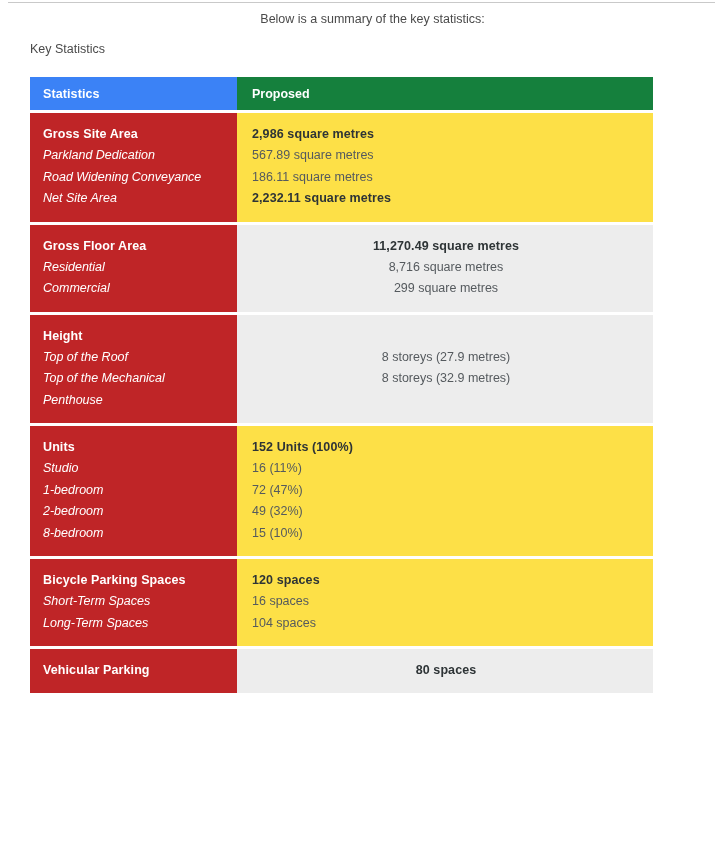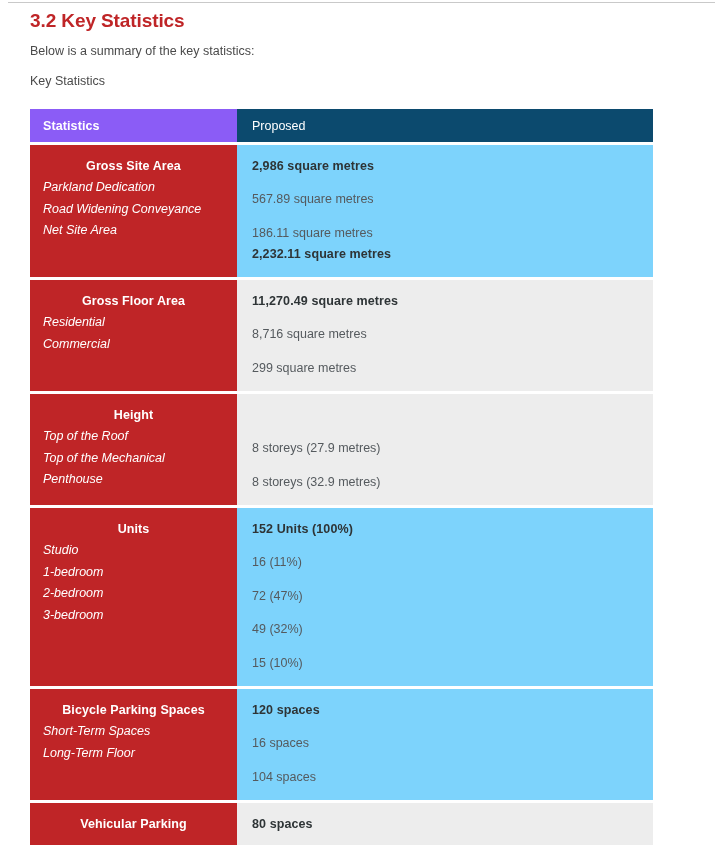--- a/index.html
+++ b/index.html
@@ -31,20 +31,21 @@
     color: #bf2527;
     font-size: 19px;
     font-weight: bold;
     margin: 10px 0 0 0;
     letter-spacing: -0.1px;
   }
   p.intro {
     font-size: 12.5px;
     color: #4a4a4a;
     margin: 12px 0 0 0;
+    text-align: center;
   }
   p.caption {
     font-size: 12.5px;
     color: #4a4a4a;
     margin: 16px 4px 0 0;
   }
   table.stats {
     margin-top: 18px;
     border-collapse: separate;
     border-spacing: 0 3px;
@@ -56,83 +57,81 @@
 
   th.label-head, th.value-head {
     text-align: left;
     vertical-align: middle;
     height: 33px;
     padding: 0 0 0 13px;
     font-size: 12.5px;
     box-sizing: border-box;
   }
   th.label-head {
-    background: #8b5cf6;
+    background: #3b82f6;
     color: #ffffff;
     font-weight: bold;
     font-stretch: condensed;
     letter-spacing: 0.1px;
   }
   th.value-head {
-    background: #0c4a6e;
+    background: #15803d;
     color: #ffffff;
-    font-weight: normal;
+    font-weight: bold;
     padding-left: 15px;
   }
 
   td.label-cell {
     background: #bf2527;
     color: #ffffff;
     vertical-align: top;
     padding: 11px 13px 12px 13px;
     box-sizing: border-box;
   }
   td.value-cell {
     vertical-align: top;
     padding: 11px 13px 12px 15px;
     box-sizing: border-box;
-    background: #7dd3fc;
-  }
-  tr.shaded td.value-cell { background: #ededed; }
+    background: #fde047;
+  }
+  tr.shaded td.value-cell { background: #ededed; text-align: center; }
 
   .grp-title {
     font-weight: bold;
     font-size: 12.5px;
     letter-spacing: 0.1px;
     line-height: 21px;
   }
-  .grp-title.head-left { text-align: center; }
+  .grp-title.head-left { text-align: left; }
   .sub-label {
     font-style: italic;
     font-size: 12.5px;
     line-height: 21.5px;
   }
   .val-main {
     font-weight: bold;
     font-size: 12.5px;
     color: #2e3436;
     line-height: 21px;
     letter-spacing: 0.1px;
   }
   .val-sub {
     font-size: 12.5px;
     color: #555a5e;
     line-height: 21.5px;
-    margin-top: 12px;
   }
   .val-blank { line-height: 21px; height: 21px; }
   sup { font-size: 8.5px; vertical-align: super; line-height: 0; }
 </style>
 </head>
 <body>
 
 <div class="top-rule"></div>
 
 <div class="page">
-  <h2 class="section-title">3.2 Key Statistics</h2>
   <p class="intro">Below is a summary of the key statistics:</p>
   <p class="caption">Key Statistics</p>
 
   <table class="stats">
     <colgroup>
       <col class="label-col">
       <col class="value-col">
     </colgroup>
     <thead>
       <tr>
@@ -178,35 +177,35 @@
             <div class="val-sub">8 storeys (27.9 metres)</div>
             <div class="val-sub">8 storeys (32.9 metres)</div>
           </td>
         </tr>
         <tr>
           <td class="label-cell">
             <div class="grp-title head-left">Units</div>
             <div class="sub-label">Studio</div>
             <div class="sub-label">1-bedroom</div>
             <div class="sub-label">2-bedroom</div>
-            <div class="sub-label">3-bedroom</div>
+            <div class="sub-label">8-bedroom</div>
           </td>
           <td class="value-cell">
             <div class="val-main">152 Units (100%)</div>
             <div class="val-sub">16 (11%)</div>
             <div class="val-sub">72 (47%)</div>
             <div class="val-sub">49 (32%)</div>
             <div class="val-sub">15 (10%)</div>
           </td>
         </tr>
         <tr>
           <td class="label-cell">
             <div class="grp-title head-left">Bicycle Parking Spaces</div>
             <div class="sub-label">Short-Term Spaces</div>
-            <div class="sub-label">Long-Term Floor</div>
+            <div class="sub-label">Long-Term Spaces</div>
           </td>
           <td class="value-cell">
             <div class="val-main">120 spaces</div>
             <div class="val-sub">16 spaces</div>
             <div class="val-sub">104 spaces</div>
           </td>
         </tr>
         <tr class="shaded">
           <td class="label-cell">
             <div class="grp-title head-left">Vehicular Parking</div>

